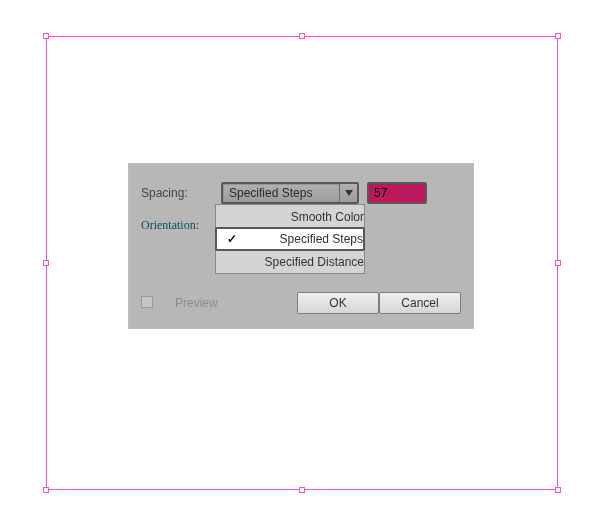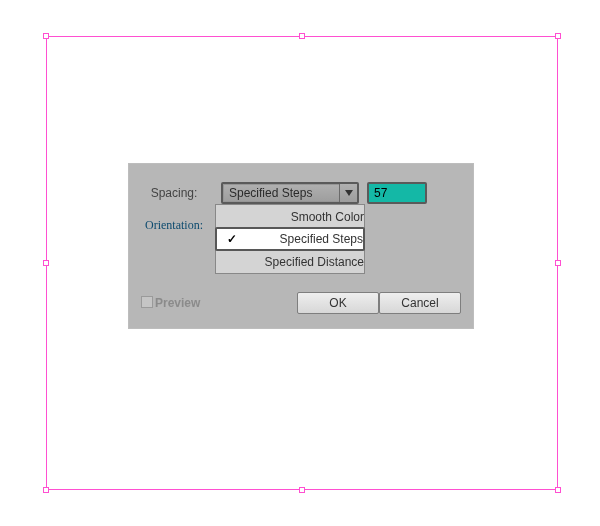--- a/index.html
+++ b/index.html
@@ -69,21 +69,21 @@
     position: relative;
   }
   .row {
     display: flex;
     align-items: center;
     margin-bottom: 10px;
     height: 22px;
   }
   .label {
     width: 80px;
-    text-align: center;
+    text-align: left;
     padding-right: 14px;
     color: #444;
     font-size: 12px;
   }
   
   .dropdown {
     position: relative;
     width: 138px;
     height: 22px;
     border: 2px solid #5a5a5a;
@@ -109,21 +109,21 @@
     background: linear-gradient(#b0b0b0,#9d9d9d);
   }
   .dd-arrow svg { width: 8px; height: 6px; }
 
   .numfield {
     margin-left: 8px;
     width: 60px;
     height: 22px;
     border: 2px solid #5a5a5a;
     border-radius: 2px;
-    background: #14b8a6;
+    background: #be185d;
     padding: 0 5px;
     font-size: 12px;
     color: #000;
     outline: none;
   }
 
   
   .dd-options {
     position: absolute;
     left: 86px;
@@ -166,23 +166,22 @@
     display: flex;
     align-items: center;
     margin-top: 50px;
     padding-top: 6px;
   }
   .preview-wrap {
     display: flex;
     align-items: flex-start;
     color: #8b8b8b;
     font-size: 12px;
-    gap: 2px;
+    gap: 22px;
     flex: 1;
-    font-weight: bold;
   }
   .checkbox {
     width: 12px;
     height: 12px;
     border: 1px solid #9a9a9a;
     background: #c5c5c5;
   }
   .btns {
     display: flex;
     gap: 0;

